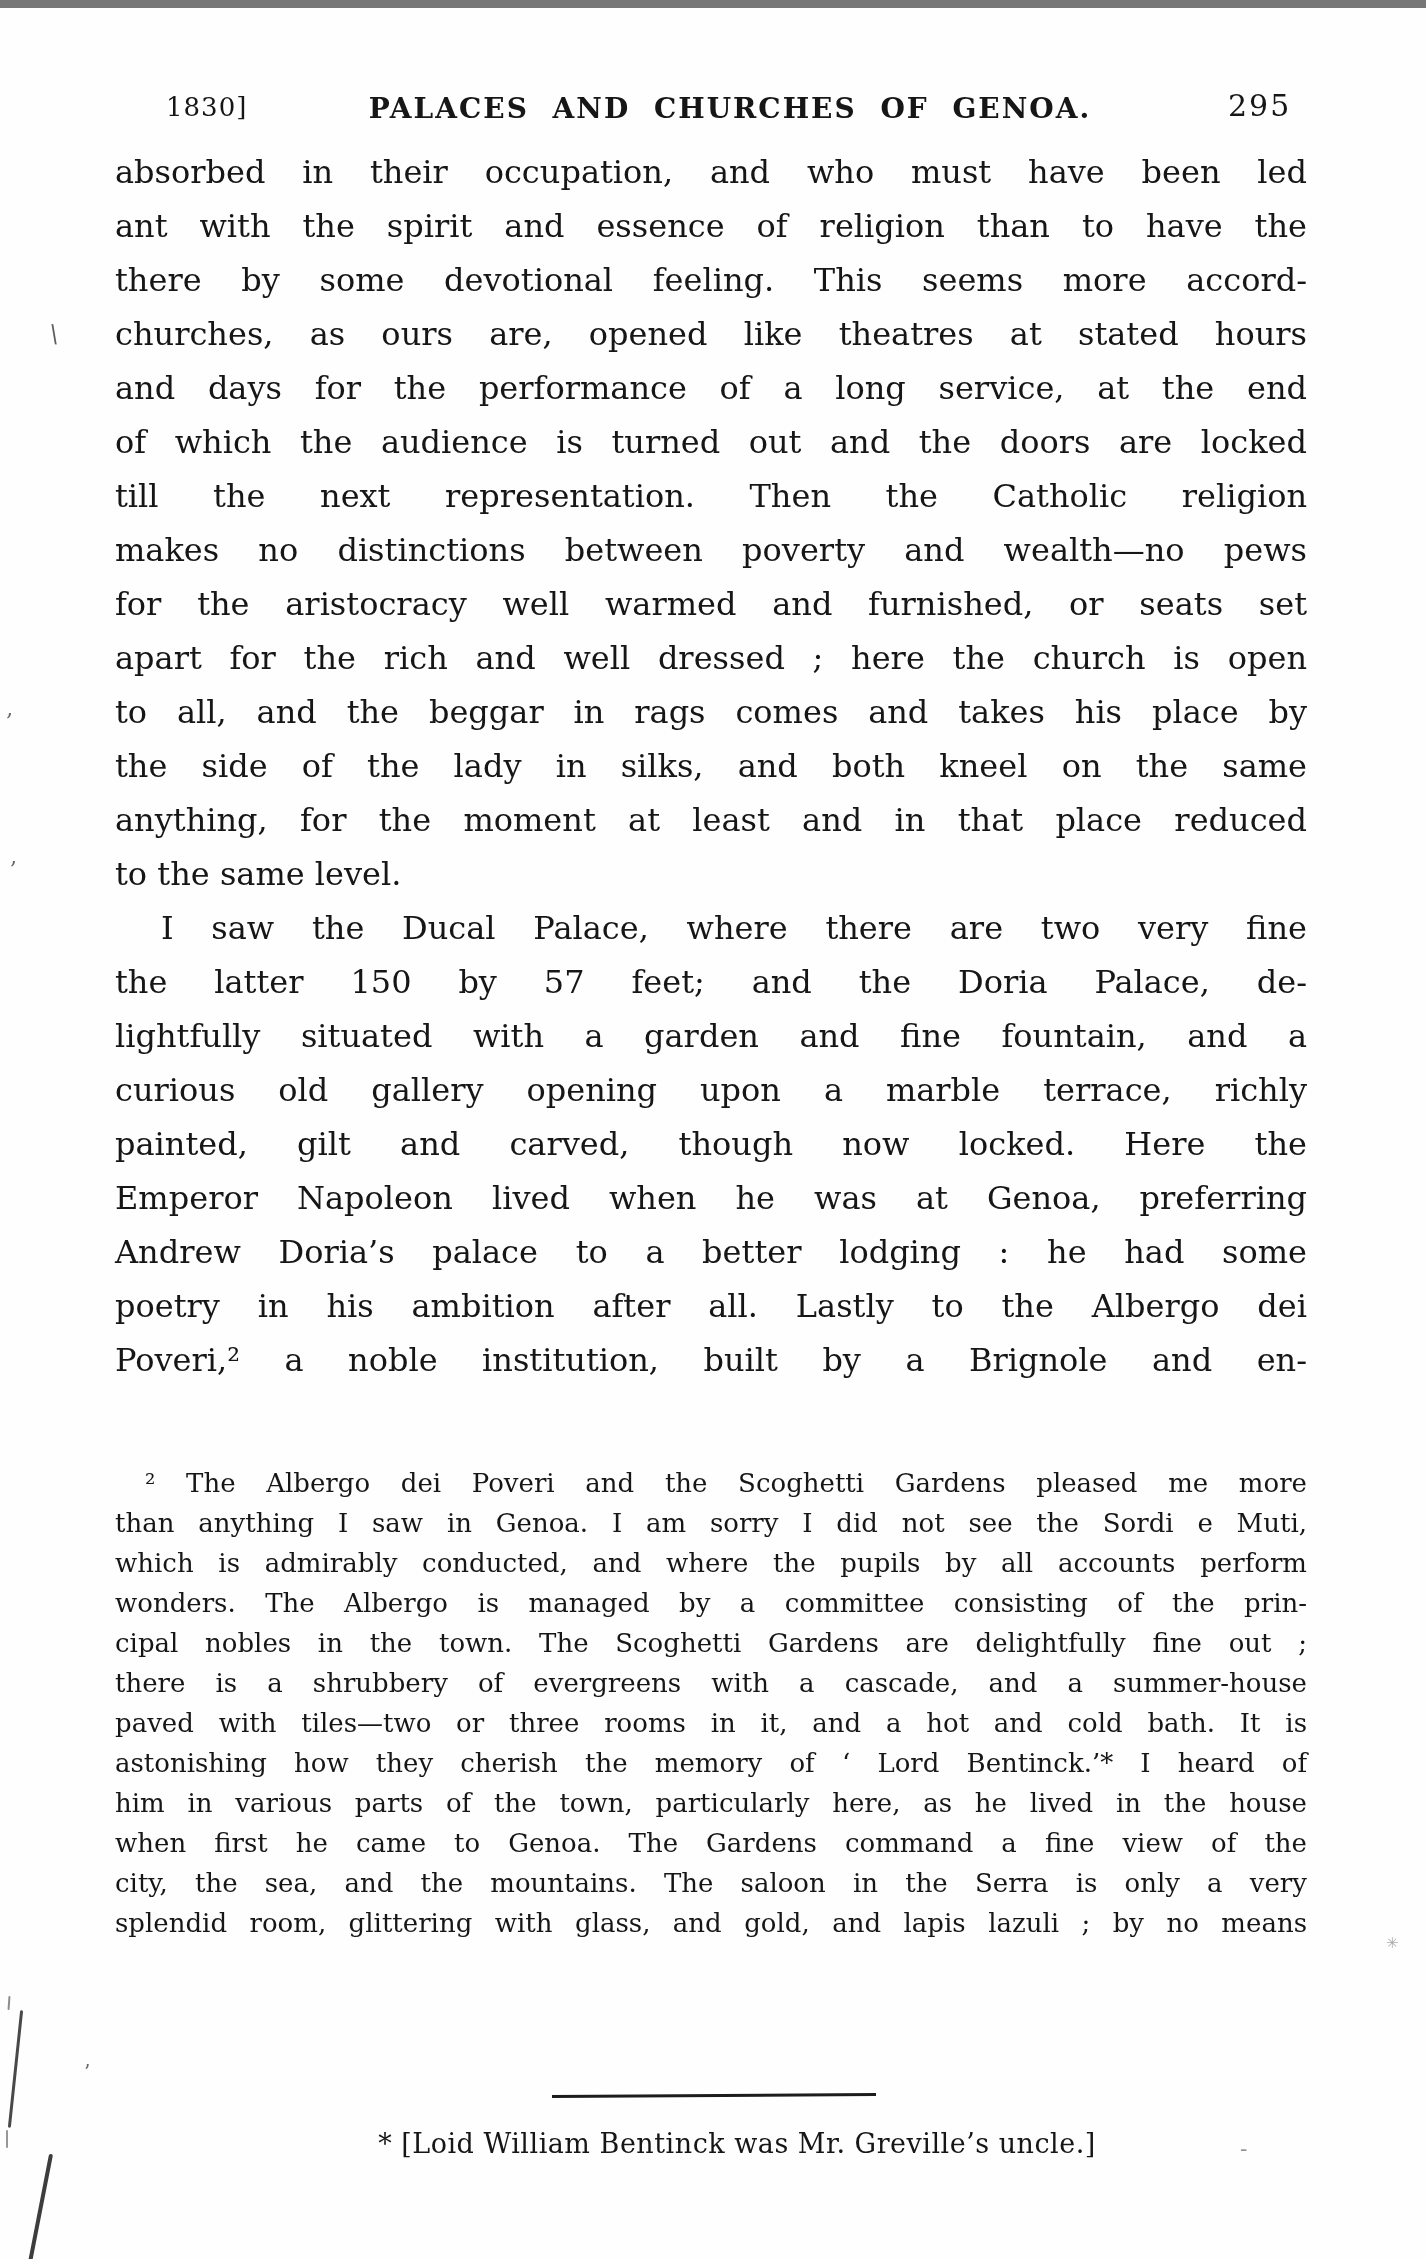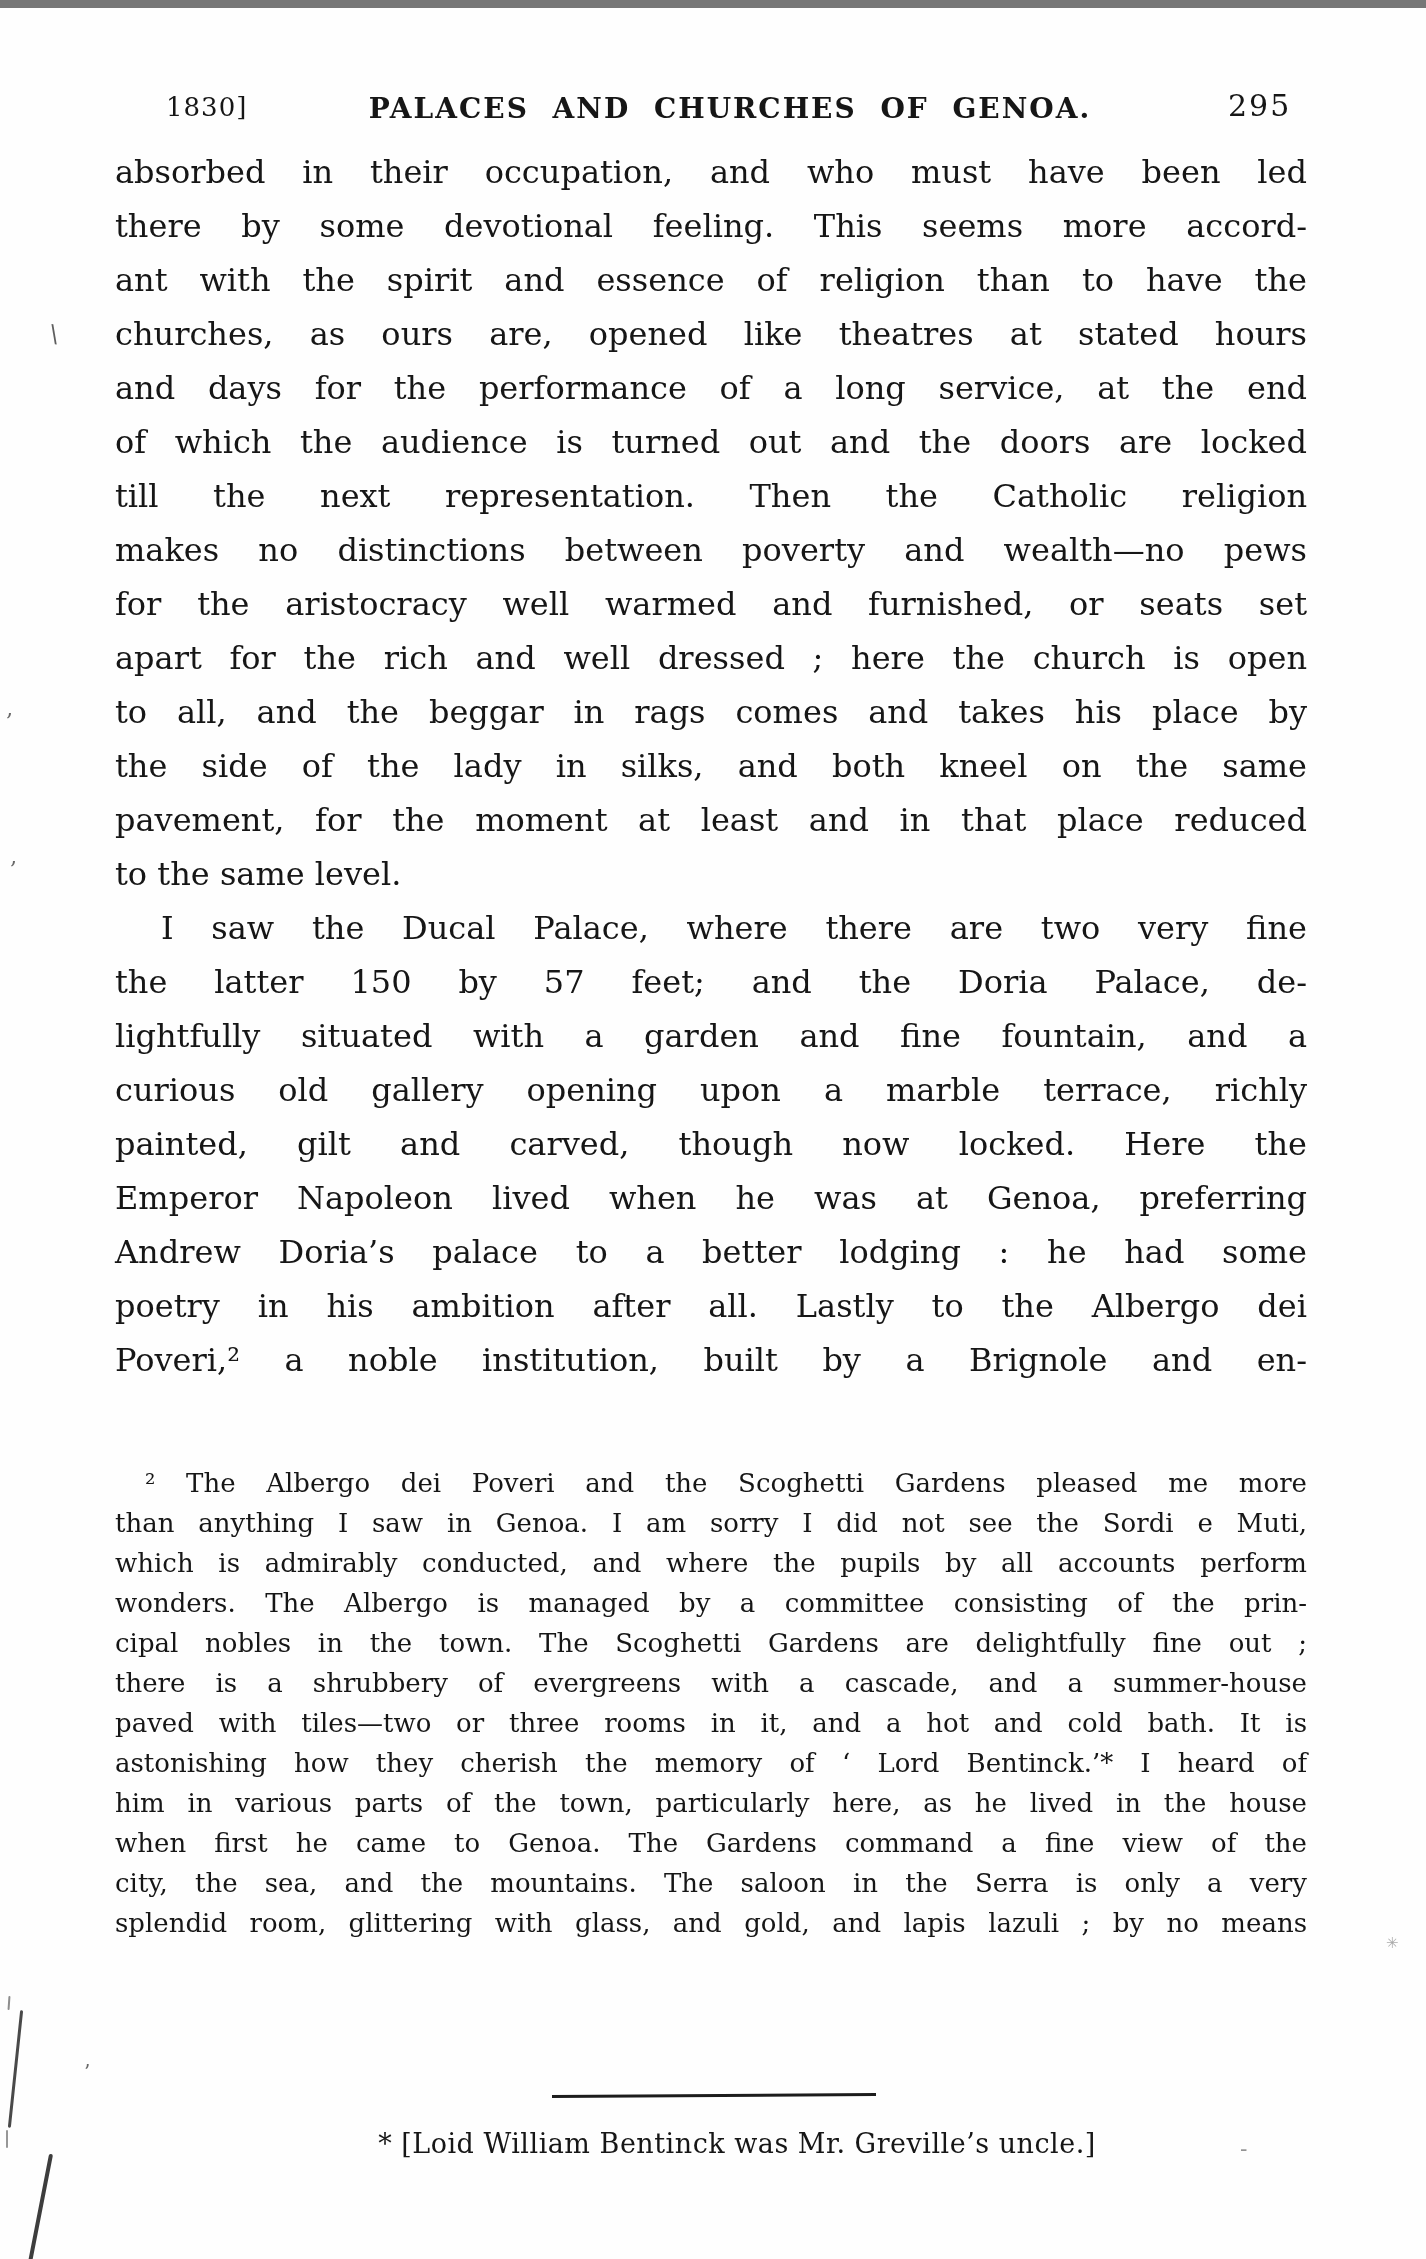--- a/index.html
+++ b/index.html
@@ -84,32 +84,32 @@
 
   <div>
     <span class="hdr-year">1830]</span>
     <span class="hdr-title">PALACES AND CHURCHES OF GENOA.</span>
     <span class="hdr-num">295</span>
   </div>
 
   <div class="body-block">
     <div class="para para-end-short">
         <div class="tline">absorbed in their occupation, and who must have been led</div>
+        <div class="tline">ant with the spirit and essence of religion than to have the</div>
         <div class="tline">there by some devotional feeling.  This seems more accord-</div>
-        <div class="tline">ant with the spirit and essence of religion than to have the</div>
         <div class="tline">churches, as ours are, opened like theatres at stated hours</div>
         <div class="tline">and days for the performance of a long service, at the end</div>
         <div class="tline">of which the audience is turned out and the doors are locked</div>
         <div class="tline">till the next representation.  Then the Catholic religion</div>
         <div class="tline">makes no distinctions between poverty and wealth—no pews</div>
         <div class="tline">for the aristocracy well warmed and furnished, or seats set</div>
         <div class="tline">apart for the rich and well dressed ; here the church is open</div>
         <div class="tline">to all, and the beggar in rags comes and takes his place by</div>
         <div class="tline">the side of the lady in silks, and both kneel on the same</div>
-        <div class="tline">pavement, for the moment at least and in that place reduced</div>
+        <div class="tline">anything, for the moment at least and in that place reduced</div>
         <div class="tline">to the same level.</div>
       </div>
     <div class="para para-indent">
         <div class="tline">I saw the Ducal Palace, where there are two very fine</div>
         <div class="tline">the latter 150 by 57 feet; and the Doria Palace, de-</div>
         <div class="tline">lightfully situated with a garden and fine fountain, and a</div>
         <div class="tline">curious old gallery opening upon a marble terrace, richly</div>
         <div class="tline">painted, gilt and carved, though now locked.  Here the</div>
         <div class="tline">Emperor Napoleon lived when he was at Genoa, preferring</div>
         <div class="tline">Andrew Doria’s palace to a better lodging : he had some</div>

